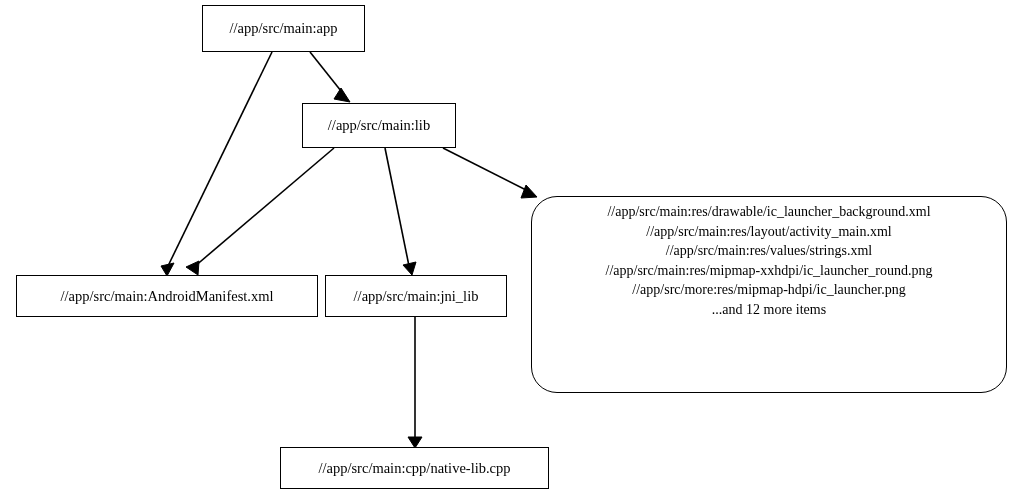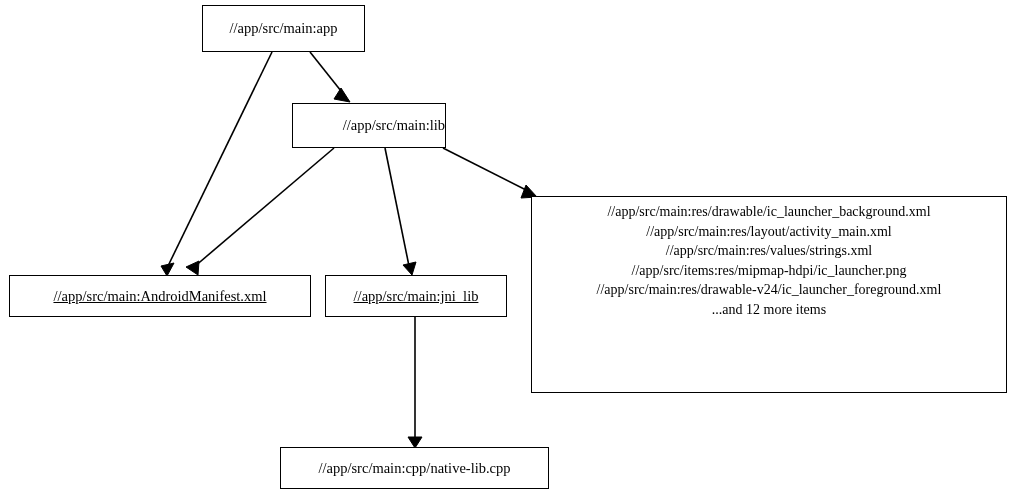--- a/index.html
+++ b/index.html
@@ -29,20 +29,21 @@
     line-height: 1.0;
     white-space: nowrap;
     z-index: 2;
   }
   .node-multiline {
     display: block;
     white-space: normal;
     padding-top: 5px;
     font-size: 14px;
     line-height: 19.6px;
+    border-radius: 26px;
   }
   .node-multiline .line {
     display: block;
     text-align: center;
     white-space: nowrap;
   }
   svg.edges {
     position: absolute;
     left: 0;
     top: 0;
@@ -97,38 +98,38 @@
     <g>
       <line x1="415" y1="317" x2="415" y2="438"></line>
       <polygon points="408,437 415,448 422,437"></polygon>
     </g>
   </svg>
 
   <div class="node" style="left:202px; top:5px; width:163px; height:47px;">
     <span>//app/src/main:app</span>
   </div>
 
-  <div class="node" style="left:292px; top:103px; width:154px; height:45px;justify-content:flex-end;">
+  <div class="node" style="left:302px; top:103px; width:154px; height:45px;">
     <span>//app/src/main:lib</span>
   </div>
 
-  <div class="node" style="left:9px; top:275px; width:302px; height:42px;text-decoration:underline;">
+  <div class="node" style="left:16px; top:275px; width:302px; height:42px;">
     <span>//app/src/main:AndroidManifest.xml</span>
   </div>
 
-  <div class="node" style="left:325px; top:275px; width:182px; height:42px;text-decoration:underline;">
+  <div class="node" style="left:325px; top:275px; width:182px; height:42px;">
     <span>//app/src/main:jni_lib</span>
   </div>
 
   <div class="node" style="left:280px; top:447px; width:269px; height:42px;">
     <span>//app/src/main:cpp/native-lib.cpp</span>
   </div>
 
   <div class="node node-multiline" style="left:531px; top:196px; width:476px; height:197px;">
     <span class="line">//app/src/main:res/drawable/ic_launcher_background.xml</span>
     <span class="line">//app/src/main:res/layout/activity_main.xml</span>
     <span class="line">//app/src/main:res/values/strings.xml</span>
-    <span class="line">//app/src/items:res/mipmap-hdpi/ic_launcher.png</span>
-    <span class="line">//app/src/main:res/drawable-v24/ic_launcher_foreground.xml</span>
+    <span class="line">//app/src/main:res/mipmap-xxhdpi/ic_launcher_round.png</span>
+    <span class="line">//app/src/more:res/mipmap-hdpi/ic_launcher.png</span>
     <span class="line">...and 12 more items</span>
   </div>
 
 </div>
 
 </body></html>

